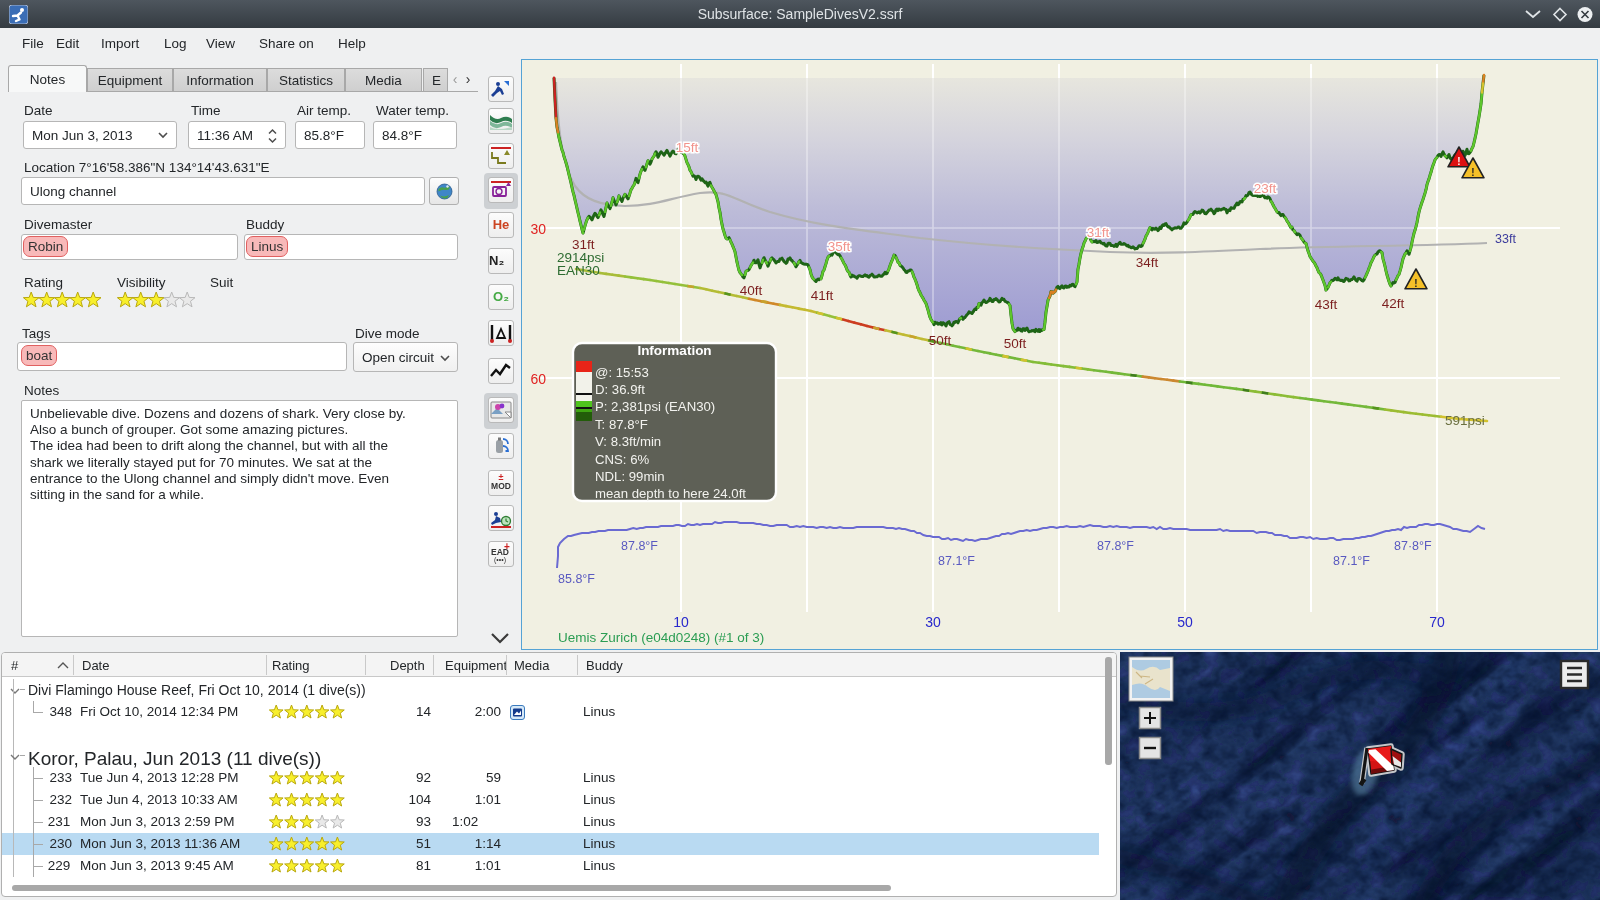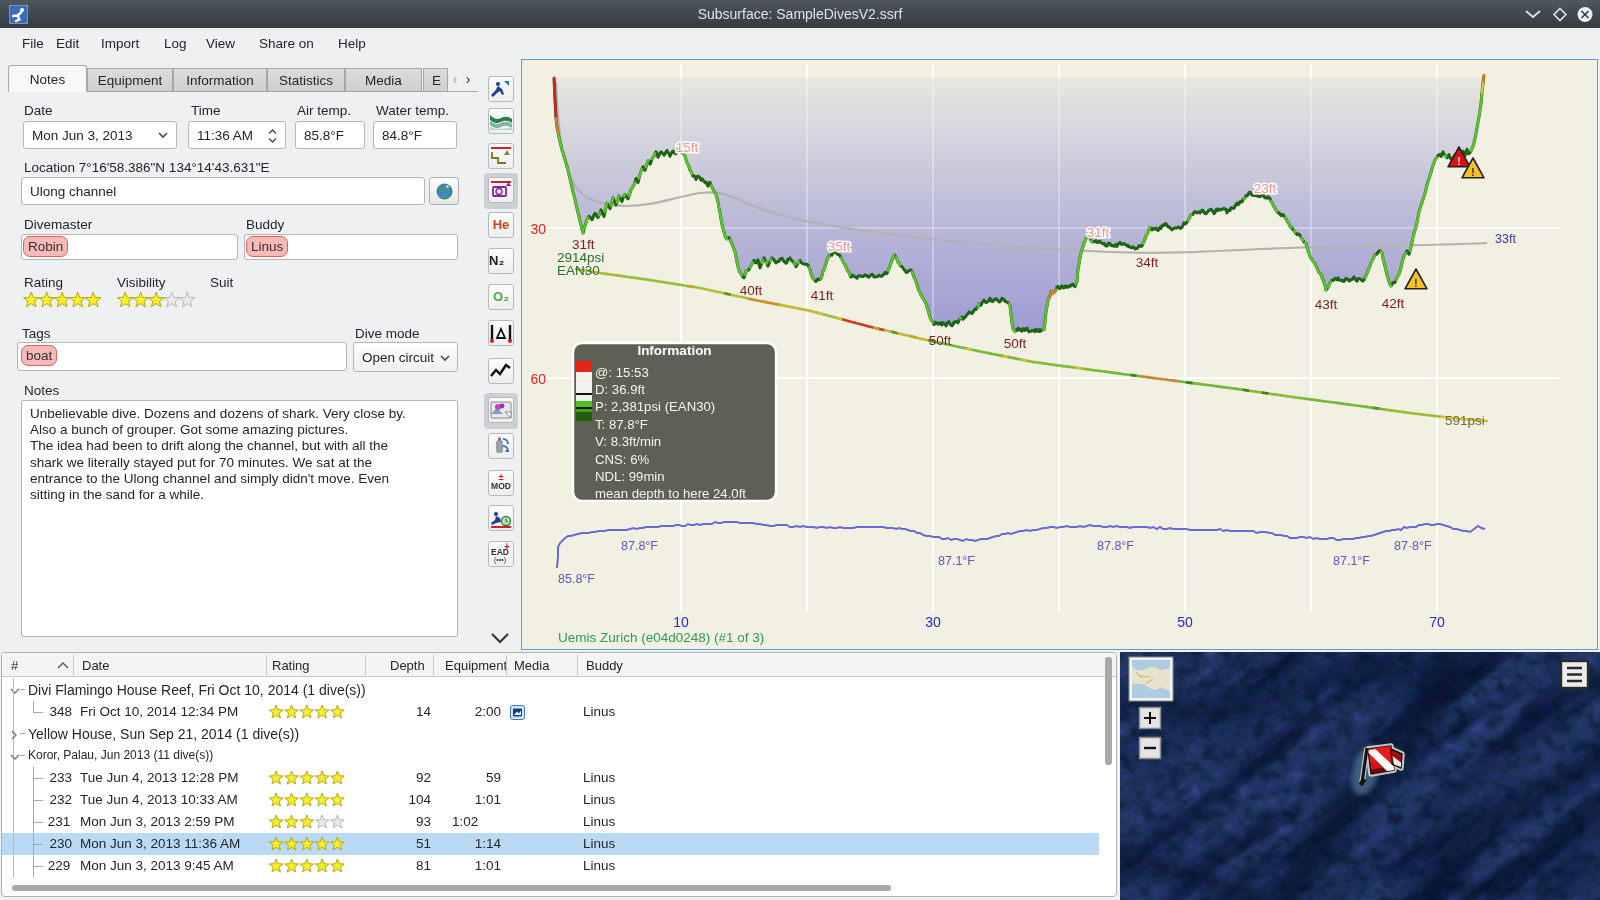--- a/index.html
+++ b/index.html
@@ -560,28 +560,21 @@
       </svg>
       <span class="abs" style="left:380px;top:3px;width:49px;text-align:right">14</span>
       <span class="abs" style="left:450px;top:3px;width:49px;text-align:right">2:00</span>
       <svg width="15" height="15" viewBox="0 0 15 15" style="position:absolute;left:508px;top:4px">
         <rect x="0.5" y="0.5" width="14" height="14" rx="2.5" fill="#d6e9f8" stroke="#3a7abd"></rect>
         <rect x="3" y="3.5" width="9" height="8" rx="1" fill="#123a8c"></rect>
         <path d="M4,10 l3,-3.5 2,2 2,-3 0,4.5 z" fill="#ffffff"></path>
       </svg>
       <span class="abs" style="left:581px;top:3px">Linus</span>
     </div>
-    <div class="abs" style="left:0;top:70px;width:1097px;height:22px;font-size:14px;color:#232629;">
-      <svg width="8" height="10" viewBox="0 0 8 10" style="position:absolute;left:8px;top:7px">
-        <path d="M2,1 l4,4 -4,4" stroke="#777" stroke-width="1.4" fill="none"></path>
-      </svg>
-      <div style="position:absolute;left:18px;top:10px;width:5px;height:1px;background:#a8a8a8"></div>
-      <span class="abs" style="left:26px;top:3px;white-space:nowrap">Yellow House, Sun Sep 21, 2014 (1 dive(s))</span>
-    </div>
-    <div class="abs" style="left:0;top:92px;width:1097px;height:22px;font-size:12px;color:#232629;">
+    <div class="abs" style="left:0;top:92px;width:1097px;height:22px;font-size:19px;color:#232629;">
       <svg width="10" height="8" viewBox="0 0 10 8" style="position:absolute;left:8px;top:8px">
         <path d="M1,2 l4,4 4,-4" stroke="#777" stroke-width="1.4" fill="none"></path>
       </svg>
       <div style="position:absolute;left:18px;top:10px;width:5px;height:1px;background:#a8a8a8"></div>
       <span class="abs" style="left:26px;top:3px;white-space:nowrap">Koror, Palau, Jun 2013 (11 dive(s))</span>
     </div>
     <div class="abs" style="left:0;top:114px;width:1097px;height:22px;font-size:13.5px;color:#232629;">
       <div style="position:absolute;left:31px;top:0;width:1px;height:22px;background:#a8a8a8"></div>
       <div style="position:absolute;left:31px;top:11px;width:10px;height:1px;background:#a8a8a8"></div>
       <div style="position:absolute;left:11px;top:0;width:1px;height:22px;background:#b8b8b8"></div>

